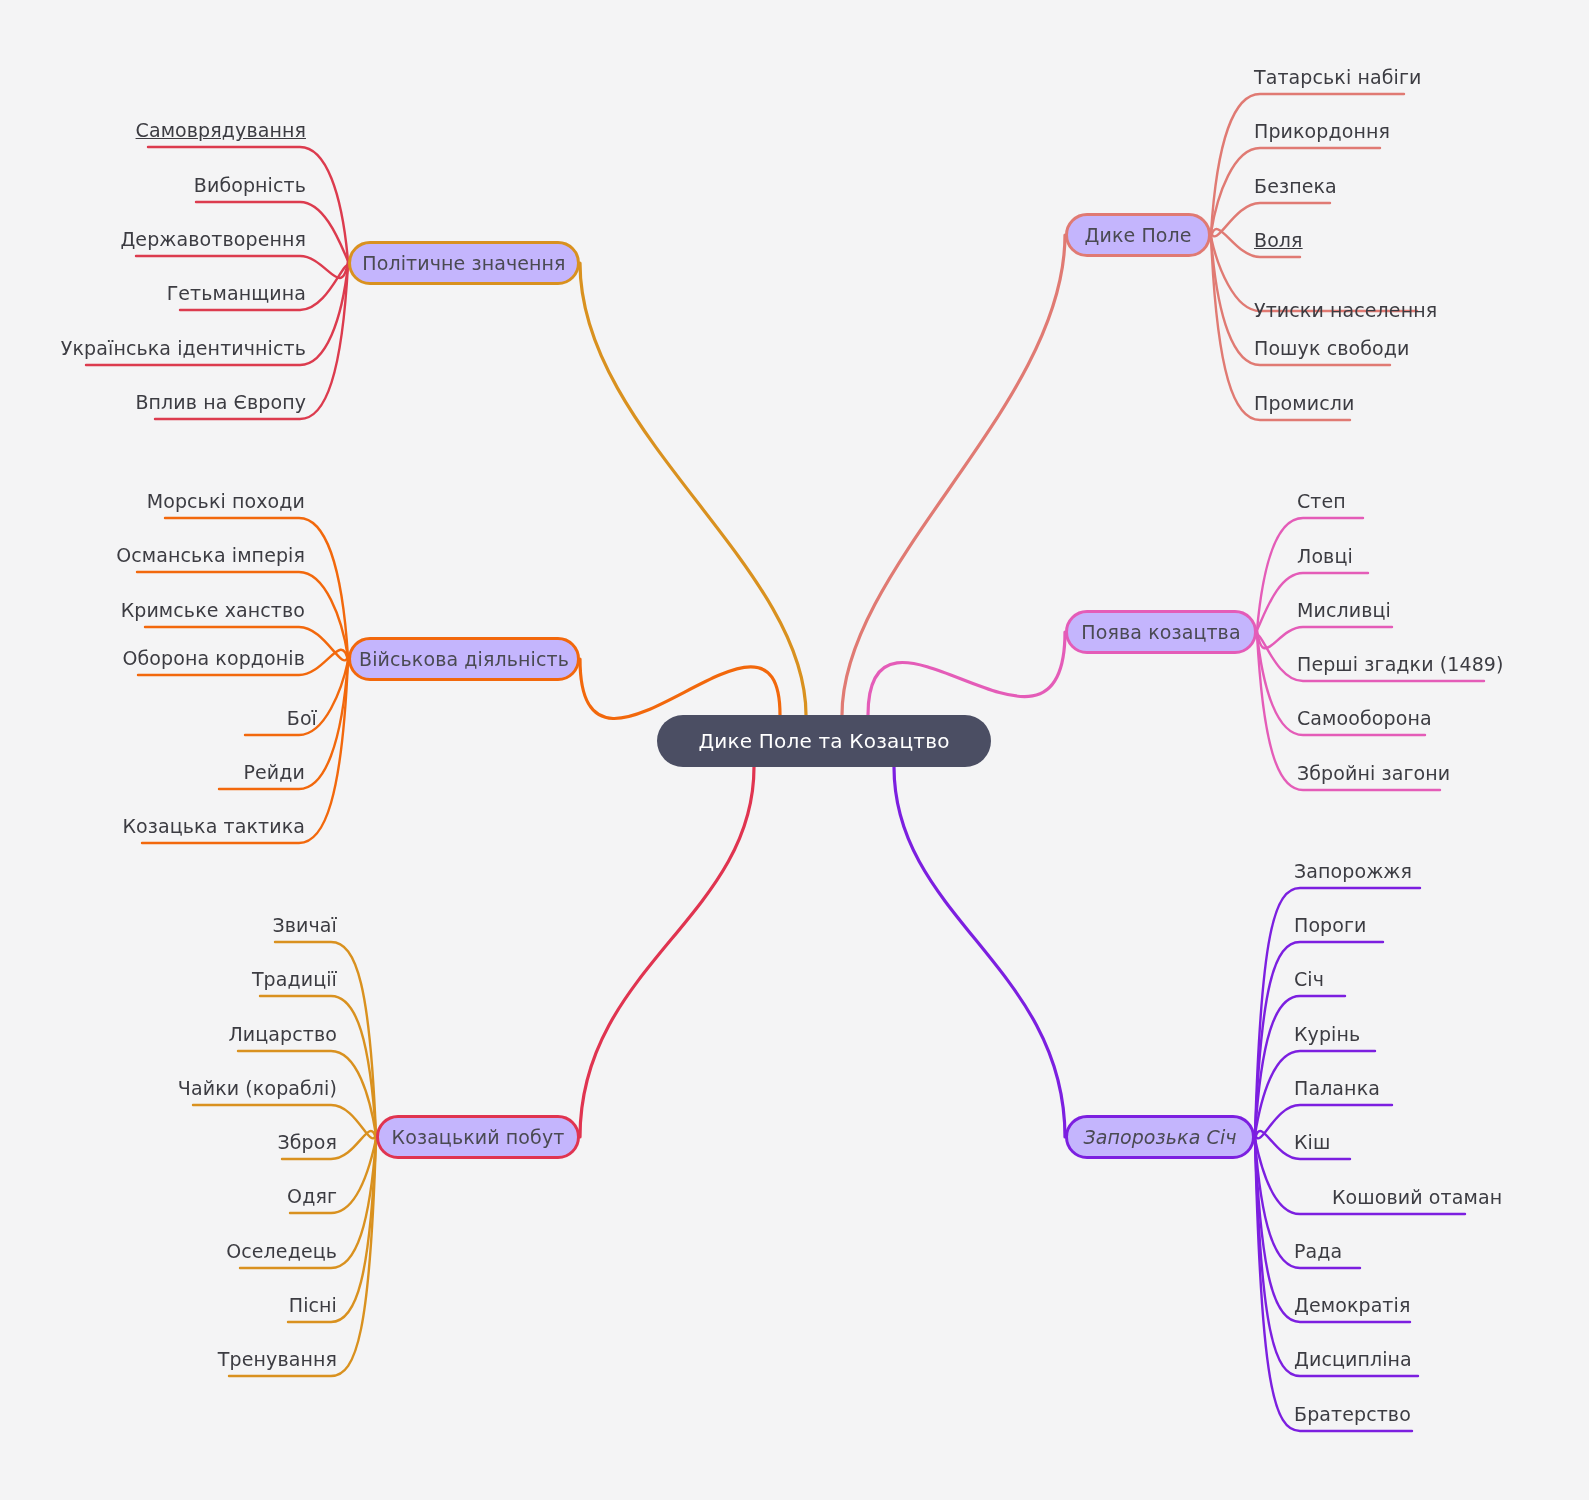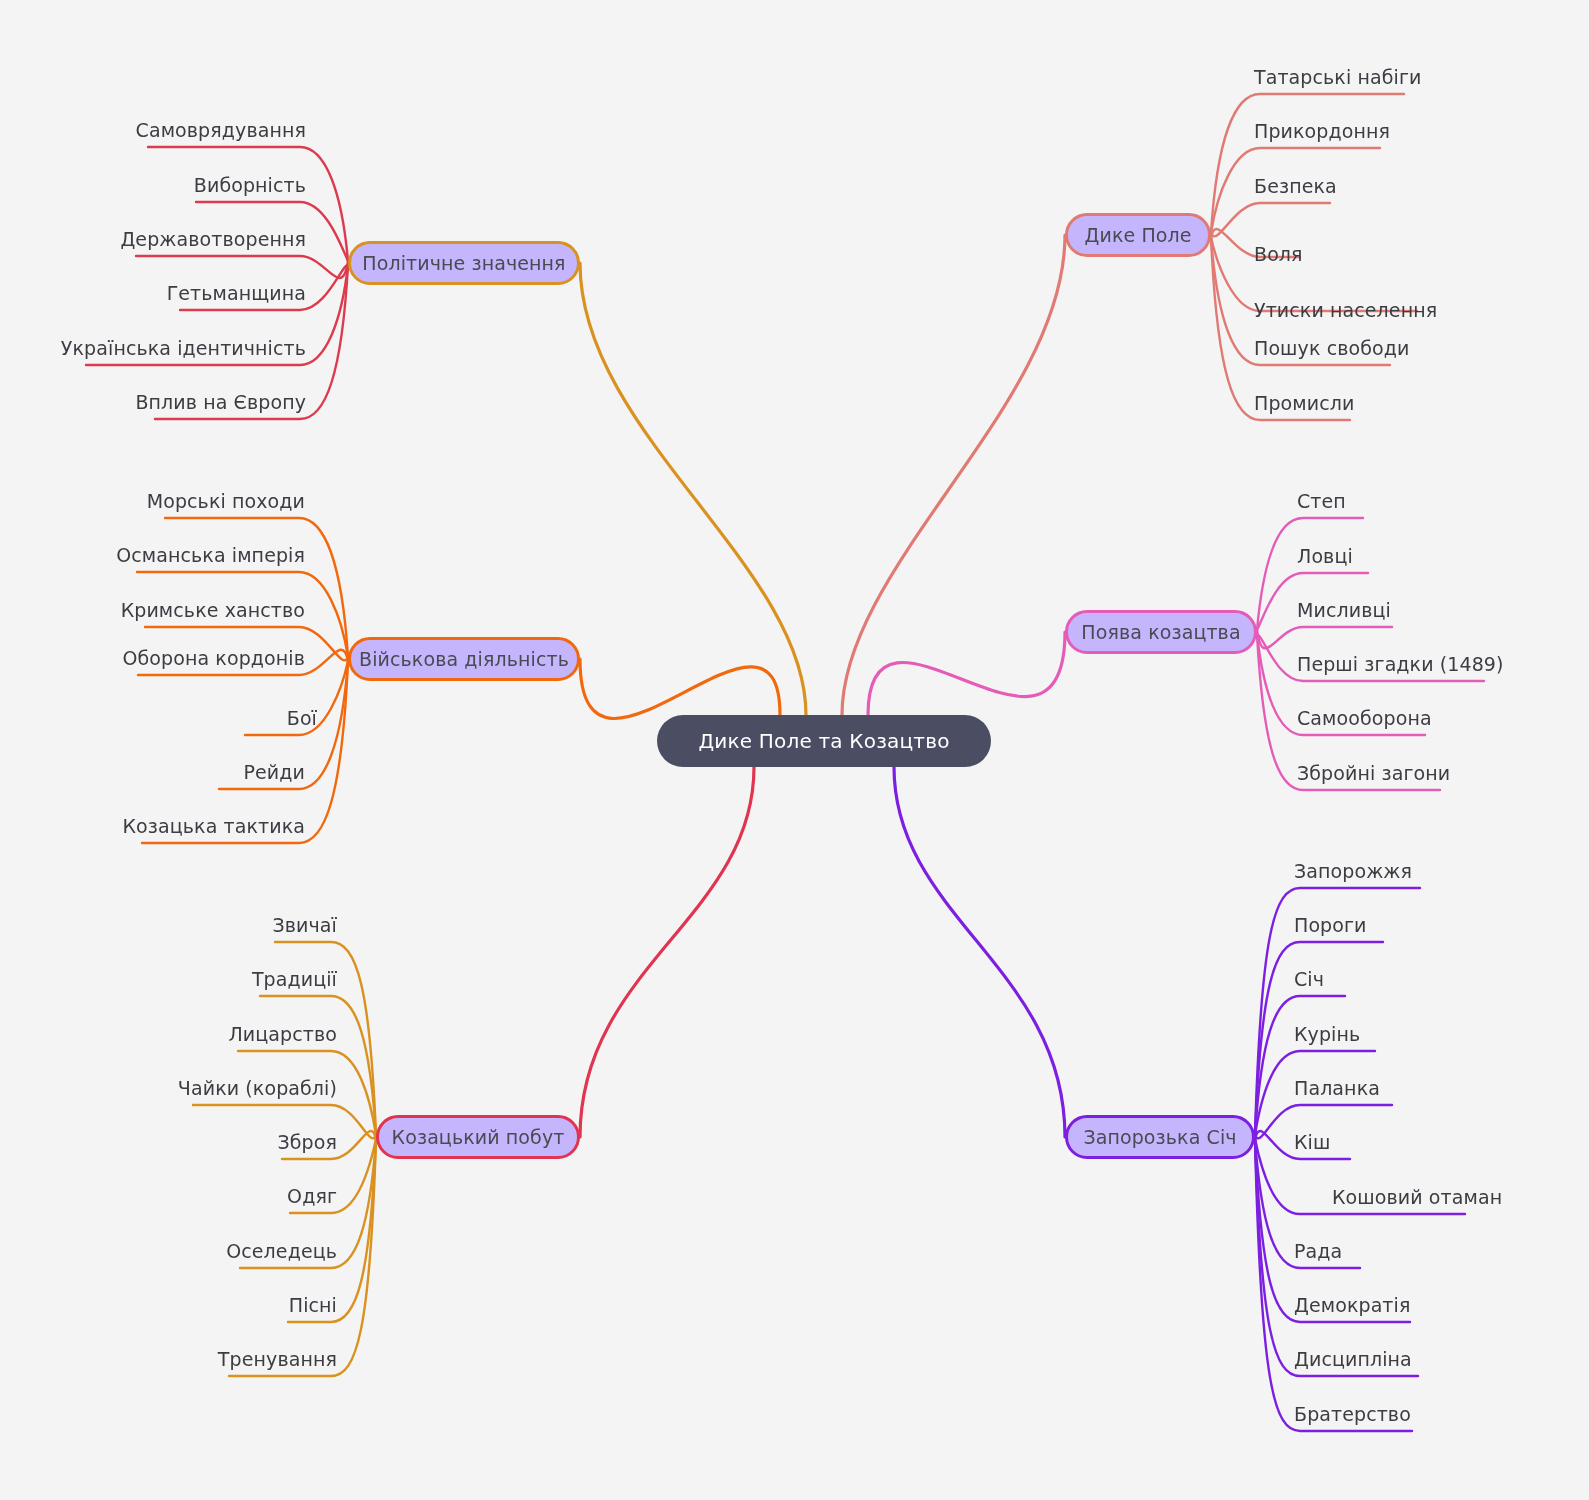--- a/index.html
+++ b/index.html
@@ -116,21 +116,21 @@
       <path d="M 1418 1376 L 1300 1376 C 1274 1376, 1261 1330, 1255 1139" fill="none" stroke="#7c1fe0" stroke-width="2.4" stroke-linecap="round"></path>
       <path d="M 1412 1431 L 1300 1431 C 1274 1431, 1261 1385, 1255 1139" fill="none" stroke="#7c1fe0" stroke-width="2.4" stroke-linecap="round"></path>
     </svg>
   <div id="node-layer">
       <div class="node root" style="left: 657px; top: 715px; width: 334px; height: 52px; background: rgb(75, 78, 99); color: rgb(255, 255, 255);">
         <span>Дике Поле та Козацтво</span>
       </div>
       <div class="node" style="left: 348px; top: 241px; width: 232px; height: 44px; border-color: rgb(217, 145, 31);">
         <span>Політичне значення</span>
       </div>
-      <div class="leaf-label left" style="top: 121px; left: 0px; width: 306px;">Самоврядування</div>
+      <div class="leaf-label left" style="top: 121px; left: 0px; width: 306px; text-decoration: underline;">Самоврядування</div>
       <div class="leaf-label left" style="top: 176px; left: 0px; width: 306px;">Виборність</div>
       <div class="leaf-label left" style="top: 230px; left: 0px; width: 306px;">Державотворення</div>
       <div class="leaf-label left" style="top: 284px; left: 0px; width: 306px;">Гетьманщина</div>
       <div class="leaf-label left" style="top: 339px; left: 0px; width: 306px;">Українська ідентичність</div>
       <div class="leaf-label left" style="top: 393px; left: 0px; width: 306px;">Вплив на Європу</div>
       <div class="node" style="left: 348px; top: 637px; width: 232px; height: 44px; border-color: rgb(242, 104, 12);">
         <span>Військова діяльність</span>
       </div>
       <div class="leaf-label left" style="top: 492px; left: 0px; width: 305px;">Морські походи</div>
       <div class="leaf-label left" style="top: 546px; left: 0px; width: 305px;">Османська імперія</div>
@@ -150,34 +150,34 @@
       <div class="leaf-label left" style="top: 1187px; left: 0px; width: 337px;">Одяг</div>
       <div class="leaf-label left" style="top: 1242px; left: 0px; width: 337px;">Оселедець</div>
       <div class="leaf-label left" style="top: 1296px; left: 0px; width: 337px;">Пісні</div>
       <div class="leaf-label left" style="top: 1350px; left: 0px; width: 337px;">Тренування</div>
       <div class="node" style="left: 1065px; top: 213px; width: 146px; height: 44px; border-color: rgb(224, 122, 115);">
         <span>Дике Поле</span>
       </div>
       <div class="leaf-label right" style="top: 68px; left: 1254px;">Татарські набіги</div>
       <div class="leaf-label right" style="top: 122px; left: 1254px;">Прикордоння</div>
       <div class="leaf-label right" style="top: 177px; left: 1254px;">Безпека</div>
-      <div class="leaf-label right" style="top: 245px; left: 1254px;">Воля</div>
+      <div class="leaf-label right" style="top: 231px; left: 1254px; text-decoration: underline;">Воля</div>
       <div class="leaf-label right" style="top: 301px; left: 1254px;">Утиски населення</div>
       <div class="leaf-label right" style="top: 339px; left: 1254px;">Пошук свободи</div>
       <div class="leaf-label right" style="top: 394px; left: 1254px;">Промисли</div>
       <div class="node" style="left: 1065px; top: 610px; width: 192px; height: 44px; border-color: rgb(228, 92, 184);">
         <span>Поява козацтва</span>
       </div>
       <div class="leaf-label right" style="top: 492px; left: 1297px;">Степ</div>
       <div class="leaf-label right" style="top: 547px; left: 1297px;">Ловці</div>
       <div class="leaf-label right" style="top: 601px; left: 1297px;">Мисливці</div>
       <div class="leaf-label right" style="top: 655px; left: 1297px;">Перші згадки (1489)</div>
       <div class="leaf-label right" style="top: 709px; left: 1297px;">Самооборона</div>
       <div class="leaf-label right" style="top: 764px; left: 1297px;">Збройні загони</div>
-      <div class="node" style="left: 1065px; top: 1115px; width: 190px; height: 44px; border-color: rgb(124, 31, 224);">
+      <div class="node" style="left: 1065px; top: 1115px; width: 190px; height: 44px; border-color: rgb(124, 31, 224); font-style: italic;">
         <span>Запорозька Січ</span>
       </div>
       <div class="leaf-label right" style="top: 862px; left: 1294px;">Запорожжя</div>
       <div class="leaf-label right" style="top: 916px; left: 1294px;">Пороги</div>
       <div class="leaf-label right" style="top: 970px; left: 1294px;">Січ</div>
       <div class="leaf-label right" style="top: 1025px; left: 1294px;">Курінь</div>
       <div class="leaf-label right" style="top: 1079px; left: 1294px;">Паланка</div>
       <div class="leaf-label right" style="top: 1133px; left: 1294px;">Кіш</div>
       <div class="leaf-label right" style="top: 1188px; left: 1294px; margin-left: 38px;">Кошовий отаман</div>
       <div class="leaf-label right" style="top: 1242px; left: 1294px;">Рада</div>

